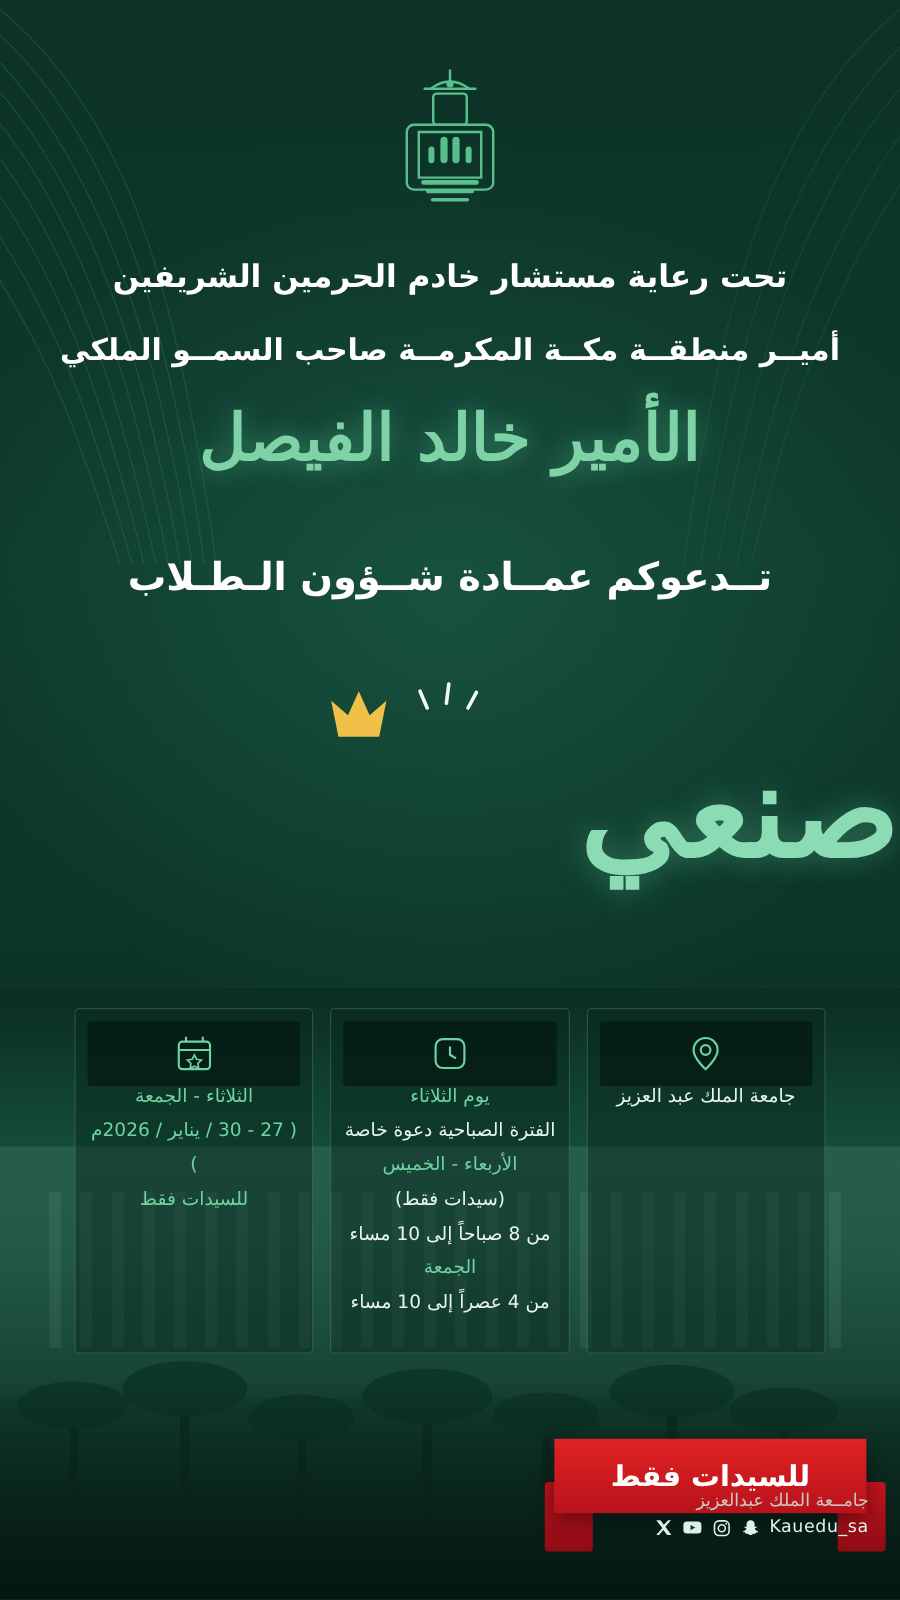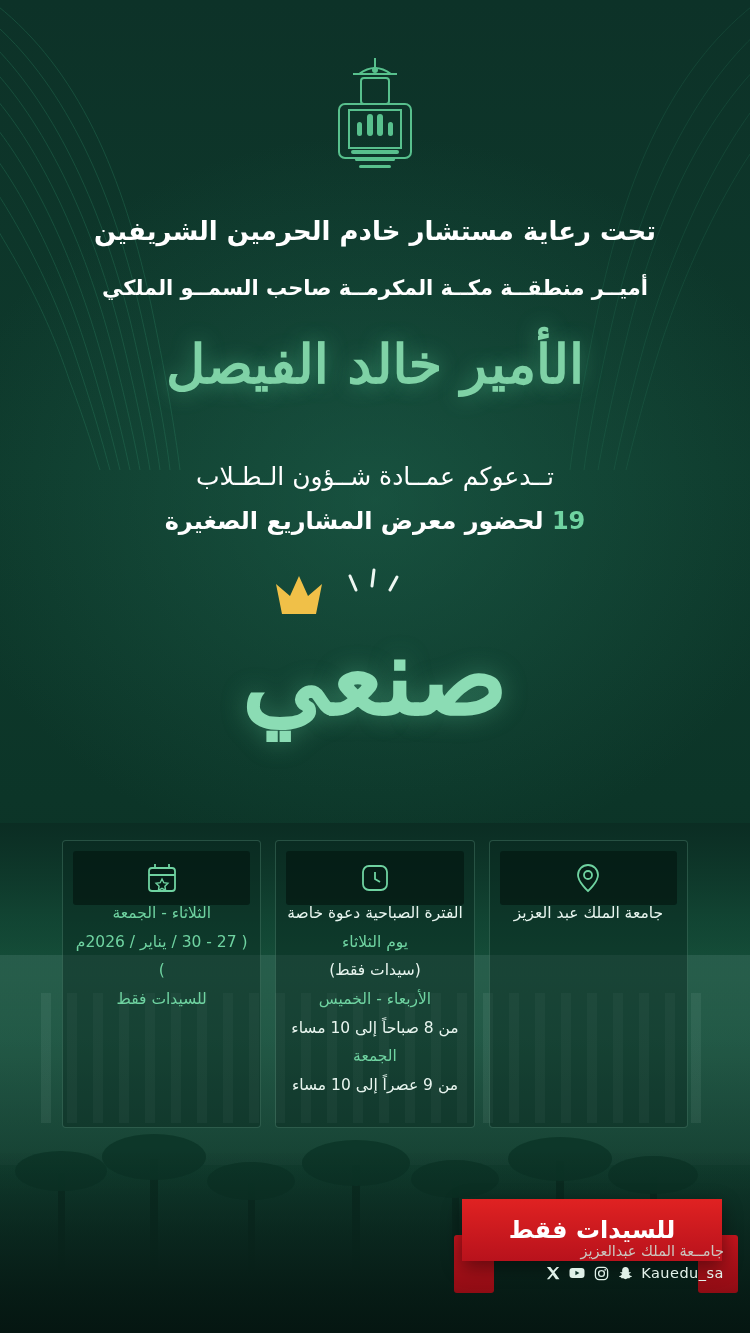--- a/index.html
+++ b/index.html
@@ -105,21 +105,21 @@
     color: #ffffff;
   }
   .headline-1 {
     font-size: 26px;
     font-weight: 700;
     letter-spacing: .2px;
     line-height: 1.5;
   }
   .headline-2 {
     margin-top: 22px;
-    font-size: 21px;
+    font-size: 25px;
     font-weight: 700;
     letter-spacing: 2px;
     line-height: 1.5;
   }
 
   .prince-name {
     position: absolute;
     left: 0; right: 0;
     top: 332px;
     text-align: center;
@@ -132,41 +132,41 @@
   }
 
   .invite-block {
     position: absolute;
     left: 0; right: 0;
     top: 462px;
     text-align: center;
     color: #ffffff;
   }
   .invite-1 {
-    font-size: 25px;
-    font-weight: 400;
+    font-size: 32px;
+    font-weight: 700;
     letter-spacing: 2.5px;
   }
   .invite-2 {
     margin-top: 16px;
     font-size: 24px;
     font-weight: 700;
   }
   .invite-2 .edition {
     color: #6fd3a1;
     font-family: "DejaVu Sans", sans-serif;
   }
 
   
   .brand-wrap {
     position: absolute;
     left: 0; right: 0;
     top: 560px;
     height: 230px;
-    text-align: center;
+    text-align: right;
   }
   .brand-name {
     font-family: "DejaVu Serif", "Liberation Serif", serif;
     font-size: 108px;
     font-weight: 700;
     color: #8bdcb4;
     line-height: 1;
     letter-spacing: -6px;
     text-shadow: 0 0 26px rgba(110,220,170,.35);
   }
@@ -348,24 +348,20 @@
 
   <div class="headline-block">
     <div class="headline-1">تحت رعاية مستشار خادم الحرمين الشريفين</div>
     <div class="headline-2">أميــر منطقــة مكــة المكرمــة صاحب السمــو الملكي</div>
   </div>
 
   <div class="prince-name">الأمير خالد الفيصل</div>
 
   <div class="invite-block">
     <div class="invite-1">تــدعوكم عمــادة شــؤون الـطـلاب</div>
-    <div class="invite-2">
-      <span class="edition">19</span>
-      <span>لحضور معرض المشاريع الصغيرة</span>
-    </div>
   </div>
 
   <div class="brand-wrap">
     <svg width="750" height="62" viewBox="0 0 750 62" style="display:block;margin:0 auto;">
       <g fill="#f0c048">
         <path d="M282 54 l-6 -30 l14 12 l9 -20 l9 20 l14 -12 l-6 30 z"></path>
       </g>
       <g stroke="#eef7f2" stroke-width="3" stroke-linecap="round">
         <path d="M372 26 l2 -16"></path>
         <path d="M356 30 l-6 -14"></path>
@@ -393,27 +389,27 @@
     </div>
 
     <div class="card">
       <div class="card-icon-bar">
         <svg width="34" height="34" viewBox="0 0 34 34" fill="none" stroke="#6fd3a1" stroke-width="1.8">
           <rect x="5" y="5" width="24" height="24" rx="6"></rect>
           <path d="M17 11 v7 l5 3"></path>
         </svg>
       </div>
       <div class="card-text">
+        <span class="line accent">يوم الثلاثاء</span>
         <span class="line">الفترة الصباحية دعوة خاصة</span>
-        <span class="line accent">يوم الثلاثاء</span>
+        <span class="line accent">الأربعاء - الخميس</span>
         <span class="line">(سيدات فقط)</span>
-        <span class="line accent">الأربعاء - الخميس</span>
         <span class="line">من 8 صباحاً إلى 10 مساء</span>
         <span class="line accent">الجمعة</span>
-        <span class="line">من 9 عصراً إلى 10 مساء</span>
+        <span class="line">من 4 عصراً إلى 10 مساء</span>
       </div>
     </div>
 
     <div class="card">
       <div class="card-icon-bar">
         <svg width="34" height="34" viewBox="0 0 34 34" fill="none" stroke="#6fd3a1" stroke-width="1.8">
           <path d="M17 4 c5.5 0 10 4.4 10 9.9 C27 21 17 30 17 30 S7 21 7 13.9 C7 8.4 11.5 4 17 4 z"></path>
           <circle cx="17" cy="14" r="4"></circle>
         </svg>
       </div>

